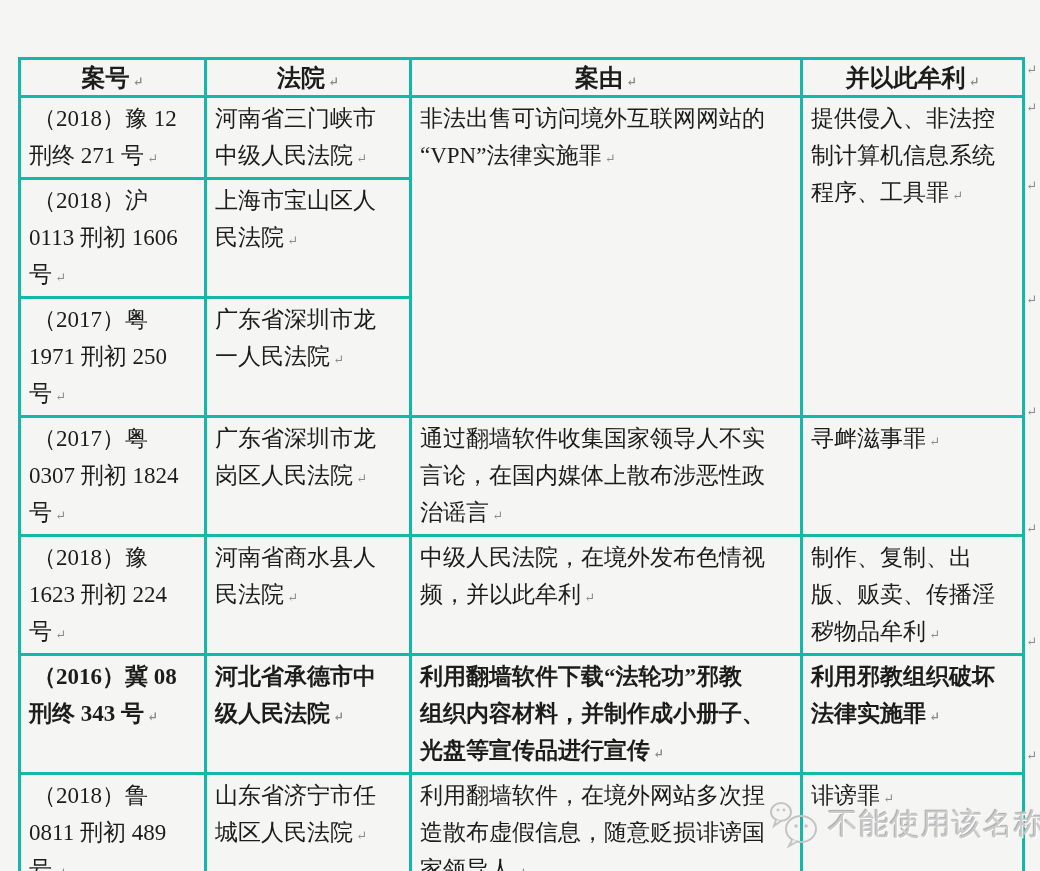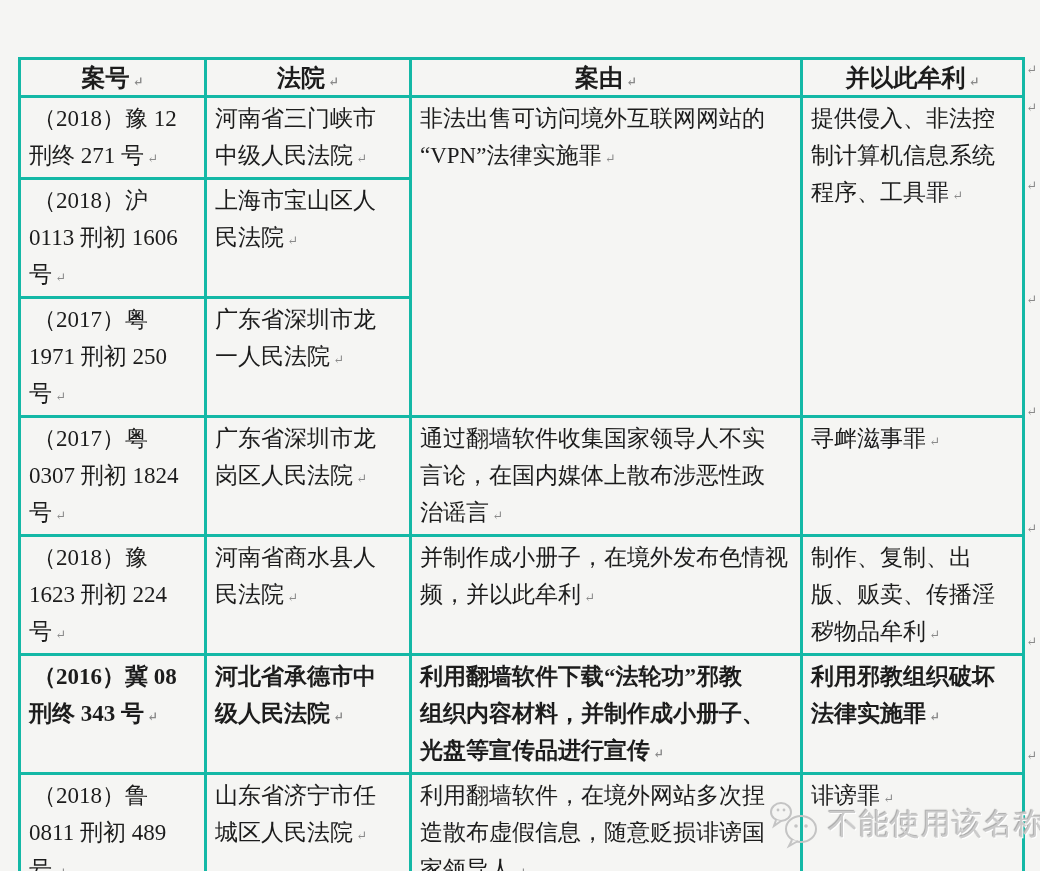--- a/index.html
+++ b/index.html
@@ -103,21 +103,21 @@
 言论，在国内媒体上散布涉恶性政
 治谣言</span><i class="pm">↵</i></td>
         <td><span class="ct">寻衅滋事罪</span><i class="pm">↵</i></td>
       </tr>
       <tr class="r5">
         <td class="case-cell"><span class="ct">（2018）豫
 1623 刑初 224
 号</span><i class="pm">↵</i></td>
         <td><span class="ct">河南省商水县人
 民法院</span><i class="pm">↵</i></td>
-        <td><span class="ct">并制作成小册子，在境外发布色情视
+        <td><span class="ct">中级人民法院，在境外发布色情视
 频，并以此牟利</span><i class="pm">↵</i></td>
         <td><span class="ct">制作、复制、出
 版、贩卖、传播淫
 秽物品牟利</span><i class="pm">↵</i></td>
       </tr>
       <tr class="r6">
         <td class="case-cell"><span class="ct">（2016）冀 08
 刑终 343 号</span><i class="pm">↵</i></td>
         <td><span class="ct">河北省承德市中
 级人民法院</span><i class="pm">↵</i></td>

